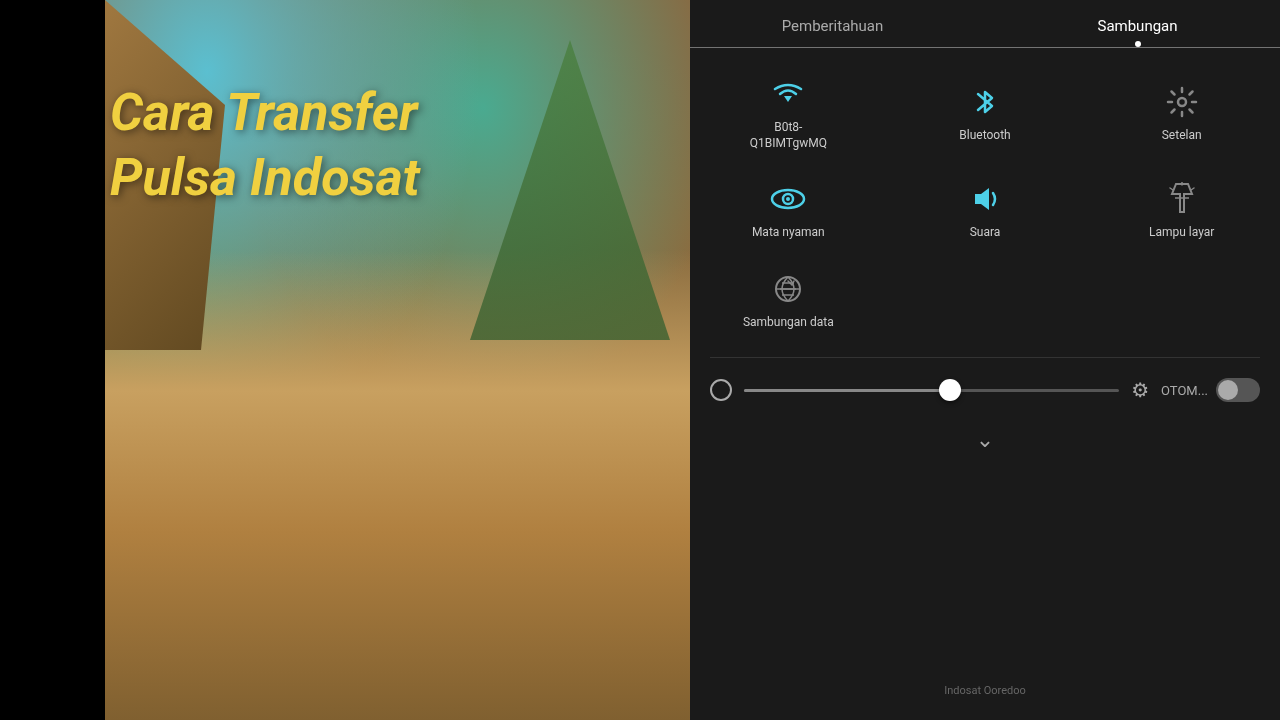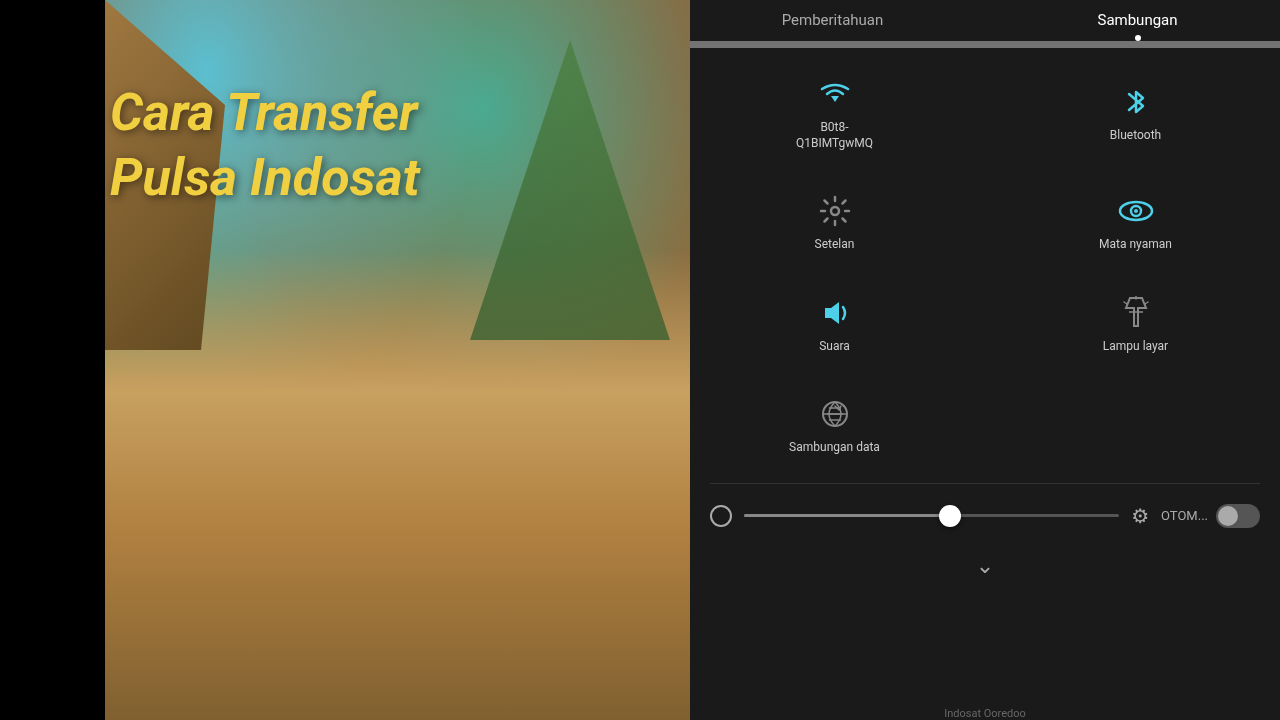--- a/index.html
+++ b/index.html
@@ -97,21 +97,21 @@
       height: 720px;
       background: #1a1a1a;
       display: flex;
       flex-direction: column;
     }
 
     
     .tab-bar {
       display: flex;
       height: 48px;
-      border-bottom: 7px solid #737373;
+      border-bottom: 1px solid #737373;
       align-items: flex-end;
       gap: 20px;
     }
 
     .tab {
       flex: 1;
       text-align: center;
       padding-bottom: 12px;
       color: #aaa;
       font-size: 15px;
@@ -131,22 +131,22 @@
       transform: translateX(-50%);
       width: 6px;
       height: 6px;
       background: #fff;
       border-radius: 50%;
     }
 
     
     .quick-settings {
       display: grid;
-      grid-template-columns: repeat(2, 1fr);
-      gap: 12px;
+      grid-template-columns: repeat(3, 1fr);
+      gap: 0;
       padding: 10px 0;
     }
 
     .qs-item {
       display: flex;
       flex-direction: column;
       align-items: center;
       justify-content: center;
       padding: 18px 10px 12px;
       cursor: pointer;
@@ -271,21 +271,21 @@
     }
 
     .chevron {
       color: #aaa;
       font-size: 22px;
     }
 
     
     .status-bottom {
       position: absolute;
-      bottom: 0;
+      bottom: 23px;
       right: 0;
       width: 590px;
       text-align: center;
       color: #666;
       font-size: 11px;
     }
 
     
     svg { display: block; }
   </style>

